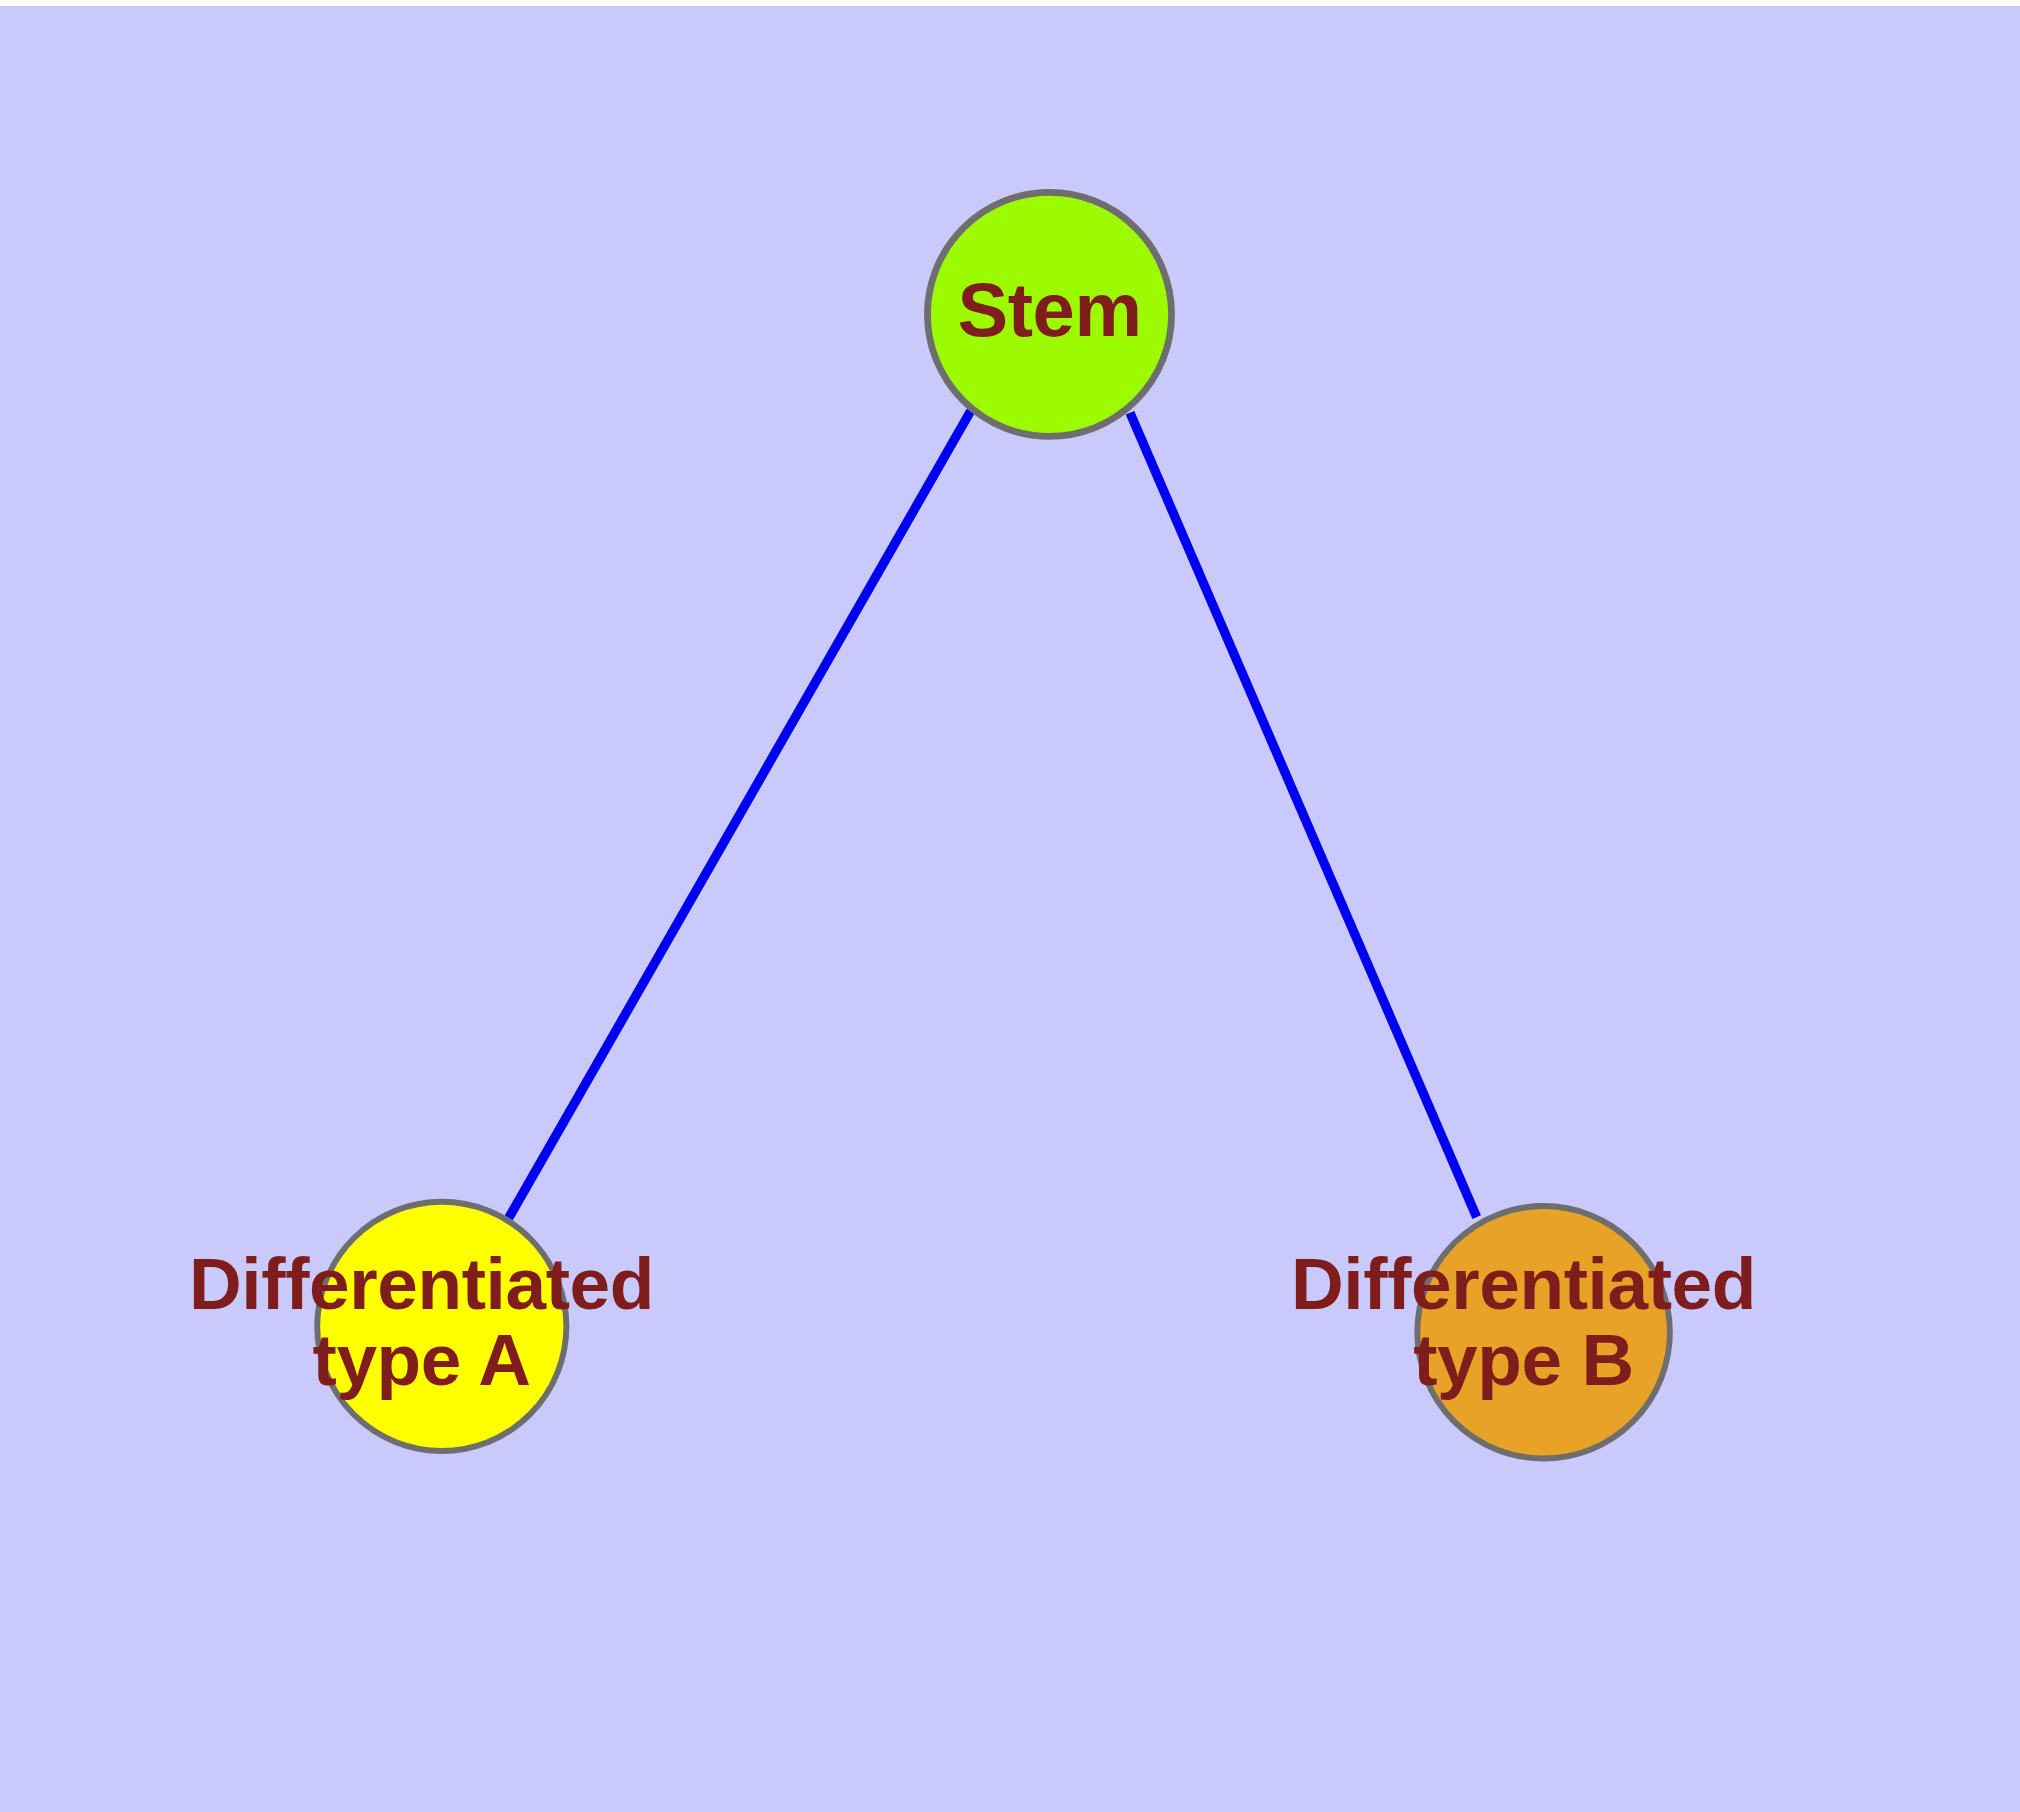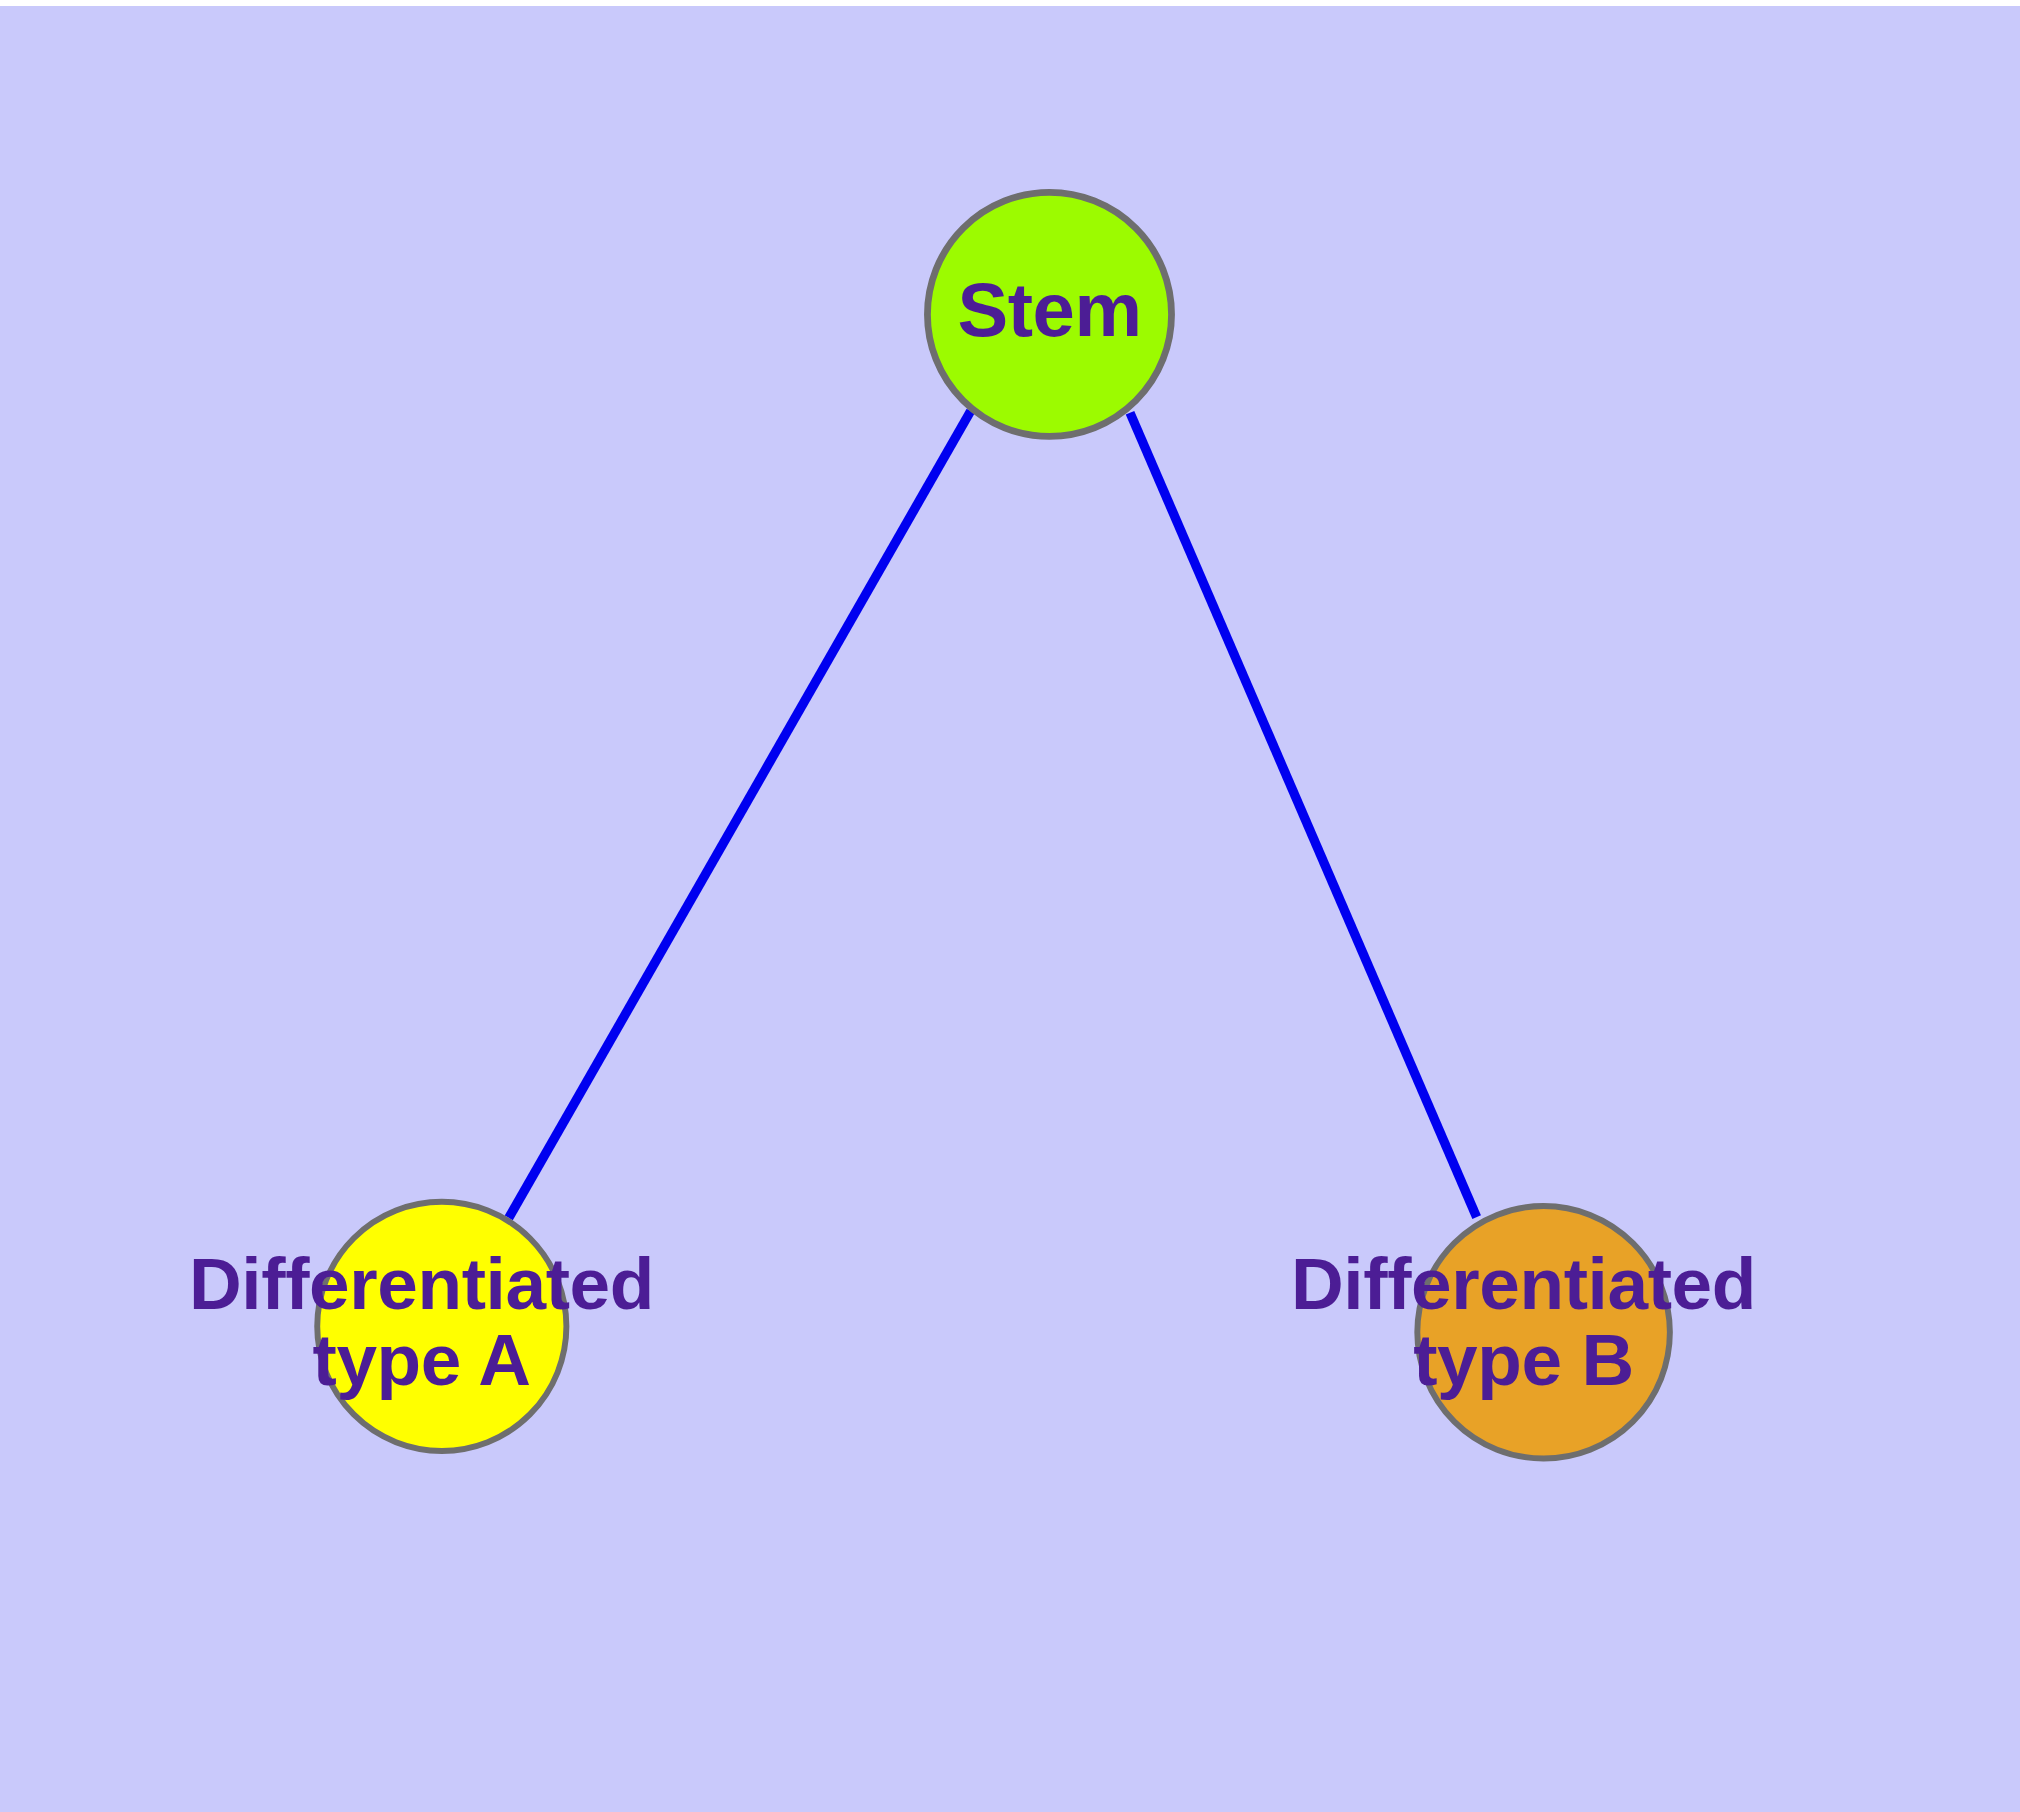--- a/index.html
+++ b/index.html
@@ -25,21 +25,21 @@
   }
   #graph-svg {
     position: absolute;
     left: 0;
     top: 0;
     width: 2021px;
     height: 1812px;
   }
   .node-label {
     position: absolute;
-    color: #4c1d95;
+    color: #7f1d1d;
     font-weight: bold;
     text-align: center;
     white-space: pre;
     line-height: 1.04;
     letter-spacing: -0.4px;
     pointer-events: none;
   }
   #label-stem {
     font-size: 76px;
     left: 795px;

